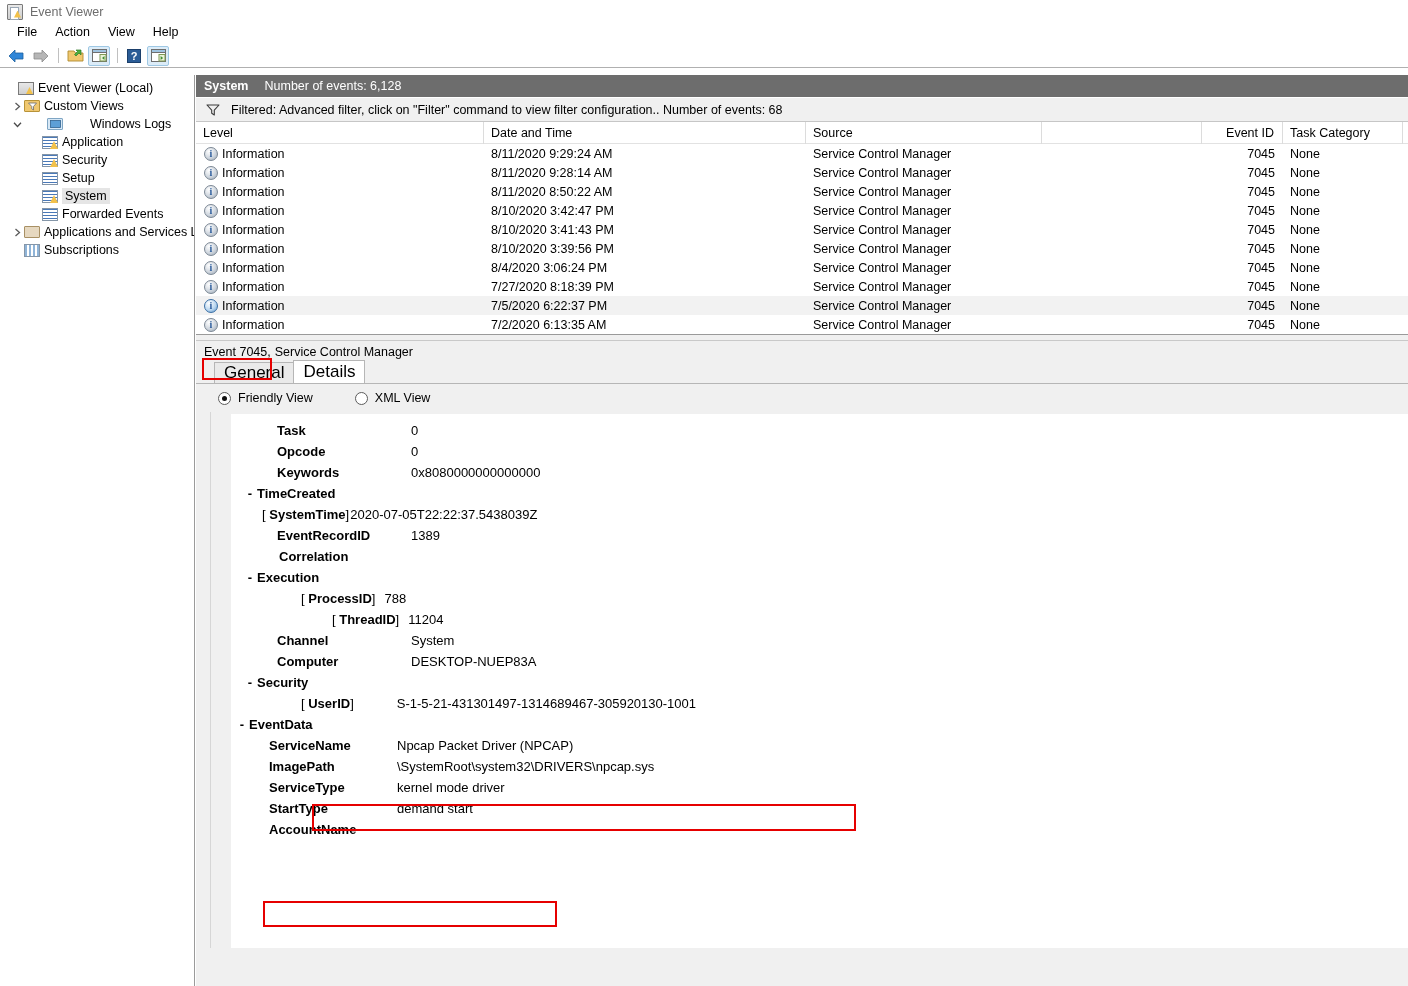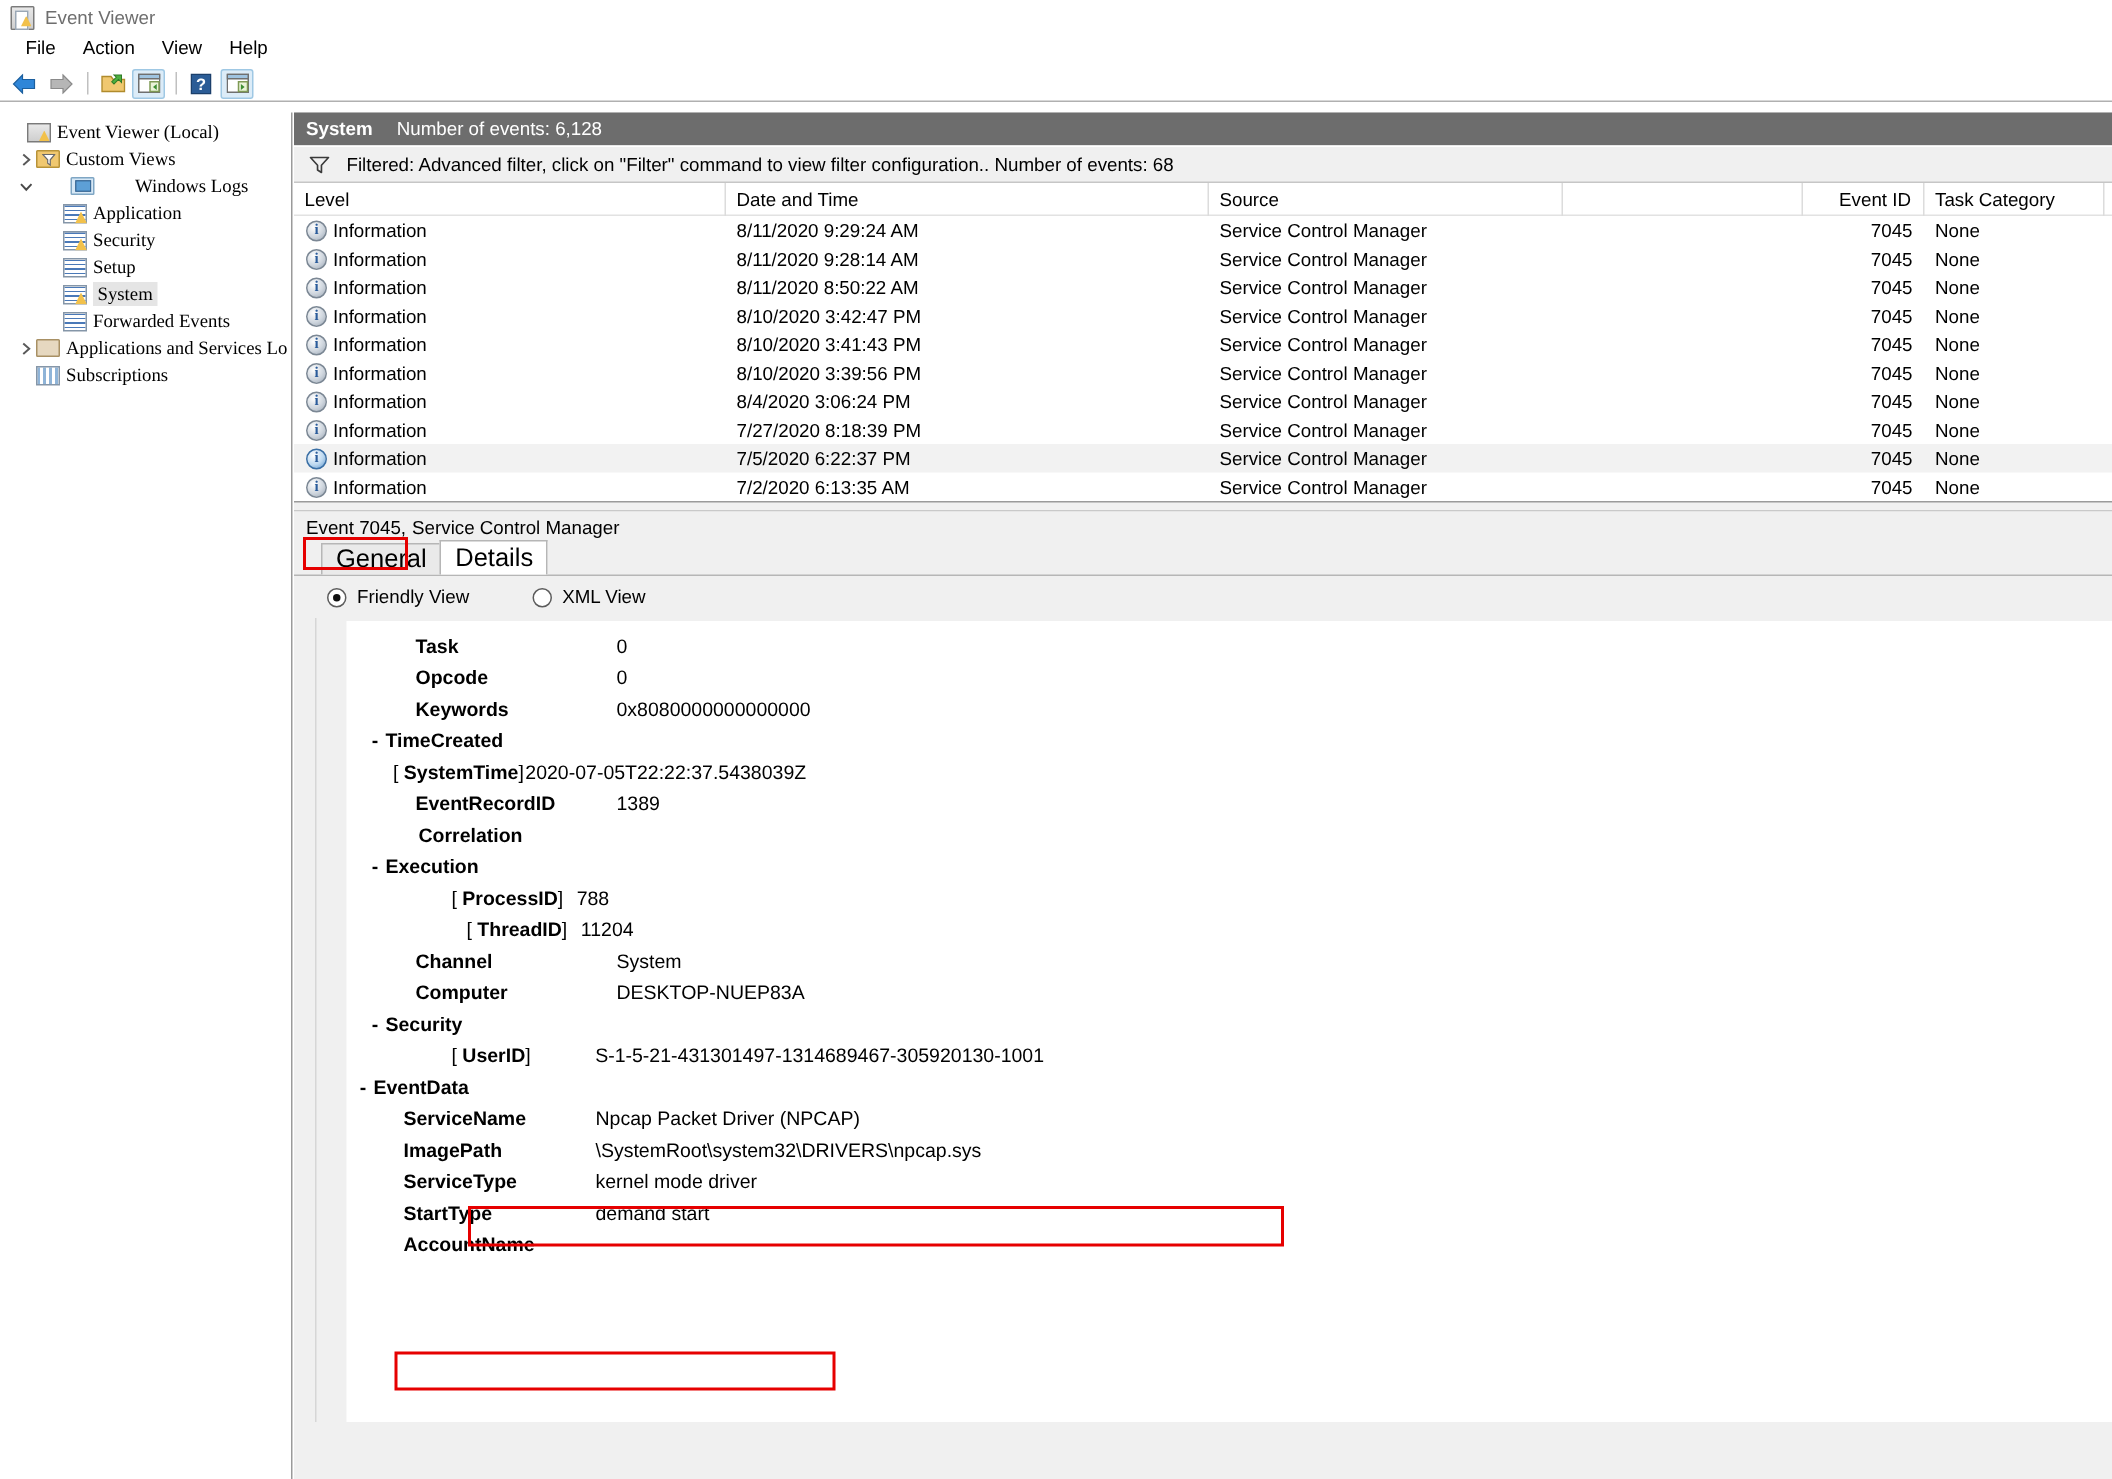--- a/index.html
+++ b/index.html
@@ -118,21 +118,21 @@
   .chev {
     width: 14px; height: 14px;
     display: inline-flex; align-items: center; justify-content: center;
     color: #5a5a5a;
     font-size: 10px;
     flex: 0 0 14px;
   }
   .chev.empty { visibility: hidden; }
   .chev svg { display:block; }
   .tico { width: 16px; height: 14px; margin-right: 4px; flex: 0 0 16px; position: relative; }
-  .tree-label { line-height: 16px; font-family: Liberation Serif, serif; }
+  .tree-label { line-height: 16px; }
 
   
   .ico-folder {
     background:#f0c870;
     border:1px solid #b89338;
     border-radius:1px;
     height:12px; margin-top:1px;
   }
   .ico-folder-open {
     background:#d7e8f6;
@@ -806,21 +806,21 @@
           <div class="drow" style="padding-left: 12px;">
             <span class="dminus">-</span>
             <span class="dkey"><span>Execution</span></span>
             <span class="dval"></span>
           </div>
           <div class="drow" style="padding-left: 70px;">
             <span class="dkey" style="min-width: 0px;"><span style="font-weight: normal;">[ </span><span>ProcessID</span><span style="font-weight: normal;">]</span></span>
             <span style="display: inline-block; width: 9px;"></span>
             <span class="dval">788</span>
           </div>
-          <div class="drow" style="padding-left: 80px;">
+          <div class="drow" style="padding-left: 80px; margin-left: 21px;">
             <span class="dkey" style="min-width: 0px;"><span style="font-weight: normal;">[ </span><span>ThreadID</span><span style="font-weight: normal;">]</span></span>
             <span style="display: inline-block; width: 9px;"></span>
             <span class="dval">11204</span>
           </div>
           <div class="drow" style="padding-left: 46px;">
             <span class="dkey" style="width: 134px;"><span>Channel</span></span>
             <span class="dval">System</span>
           </div>
           <div class="drow" style="padding-left: 46px;">
             <span class="dkey" style="width: 134px;"><span>Computer</span></span>

